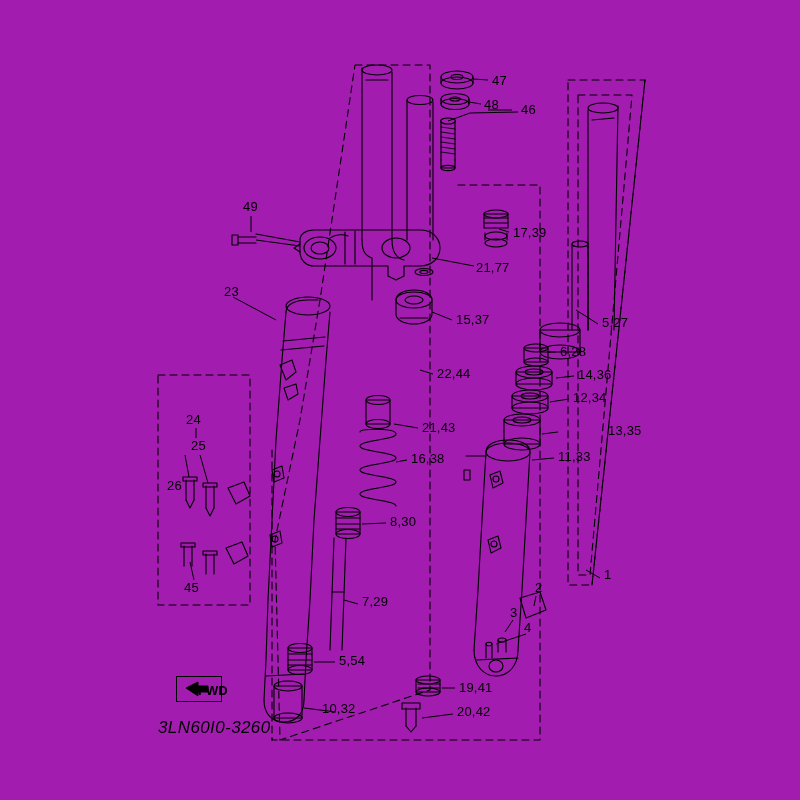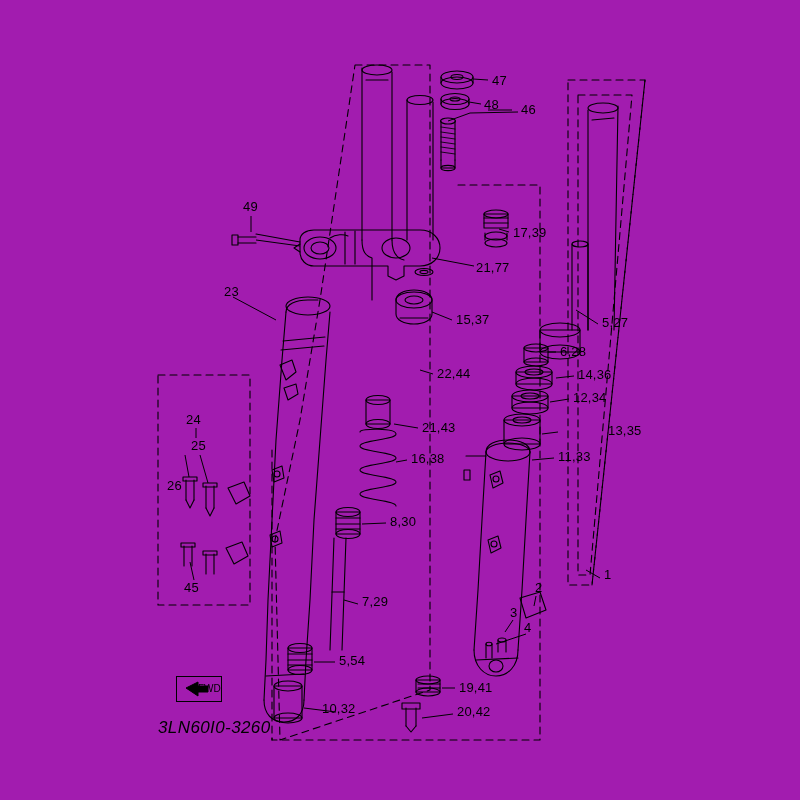--- a/index.html
+++ b/index.html
@@ -31,22 +31,22 @@
     font-style: italic;
   }
   .fwd-box {
     position: absolute;
     width: 44px;
     height: 24px;
     border: 1.3px solid #000;
   }
   .fwd-text {
     position: absolute;
-    font-size: 10px;
-    font-weight: normal;
+    font-size: 13px;
+    font-weight: bold;
     letter-spacing: 0px;
     color: #000;
   }
   svg {
     position: absolute;
     left: 0;
     top: 0;
   }
 </style>
 </head>

